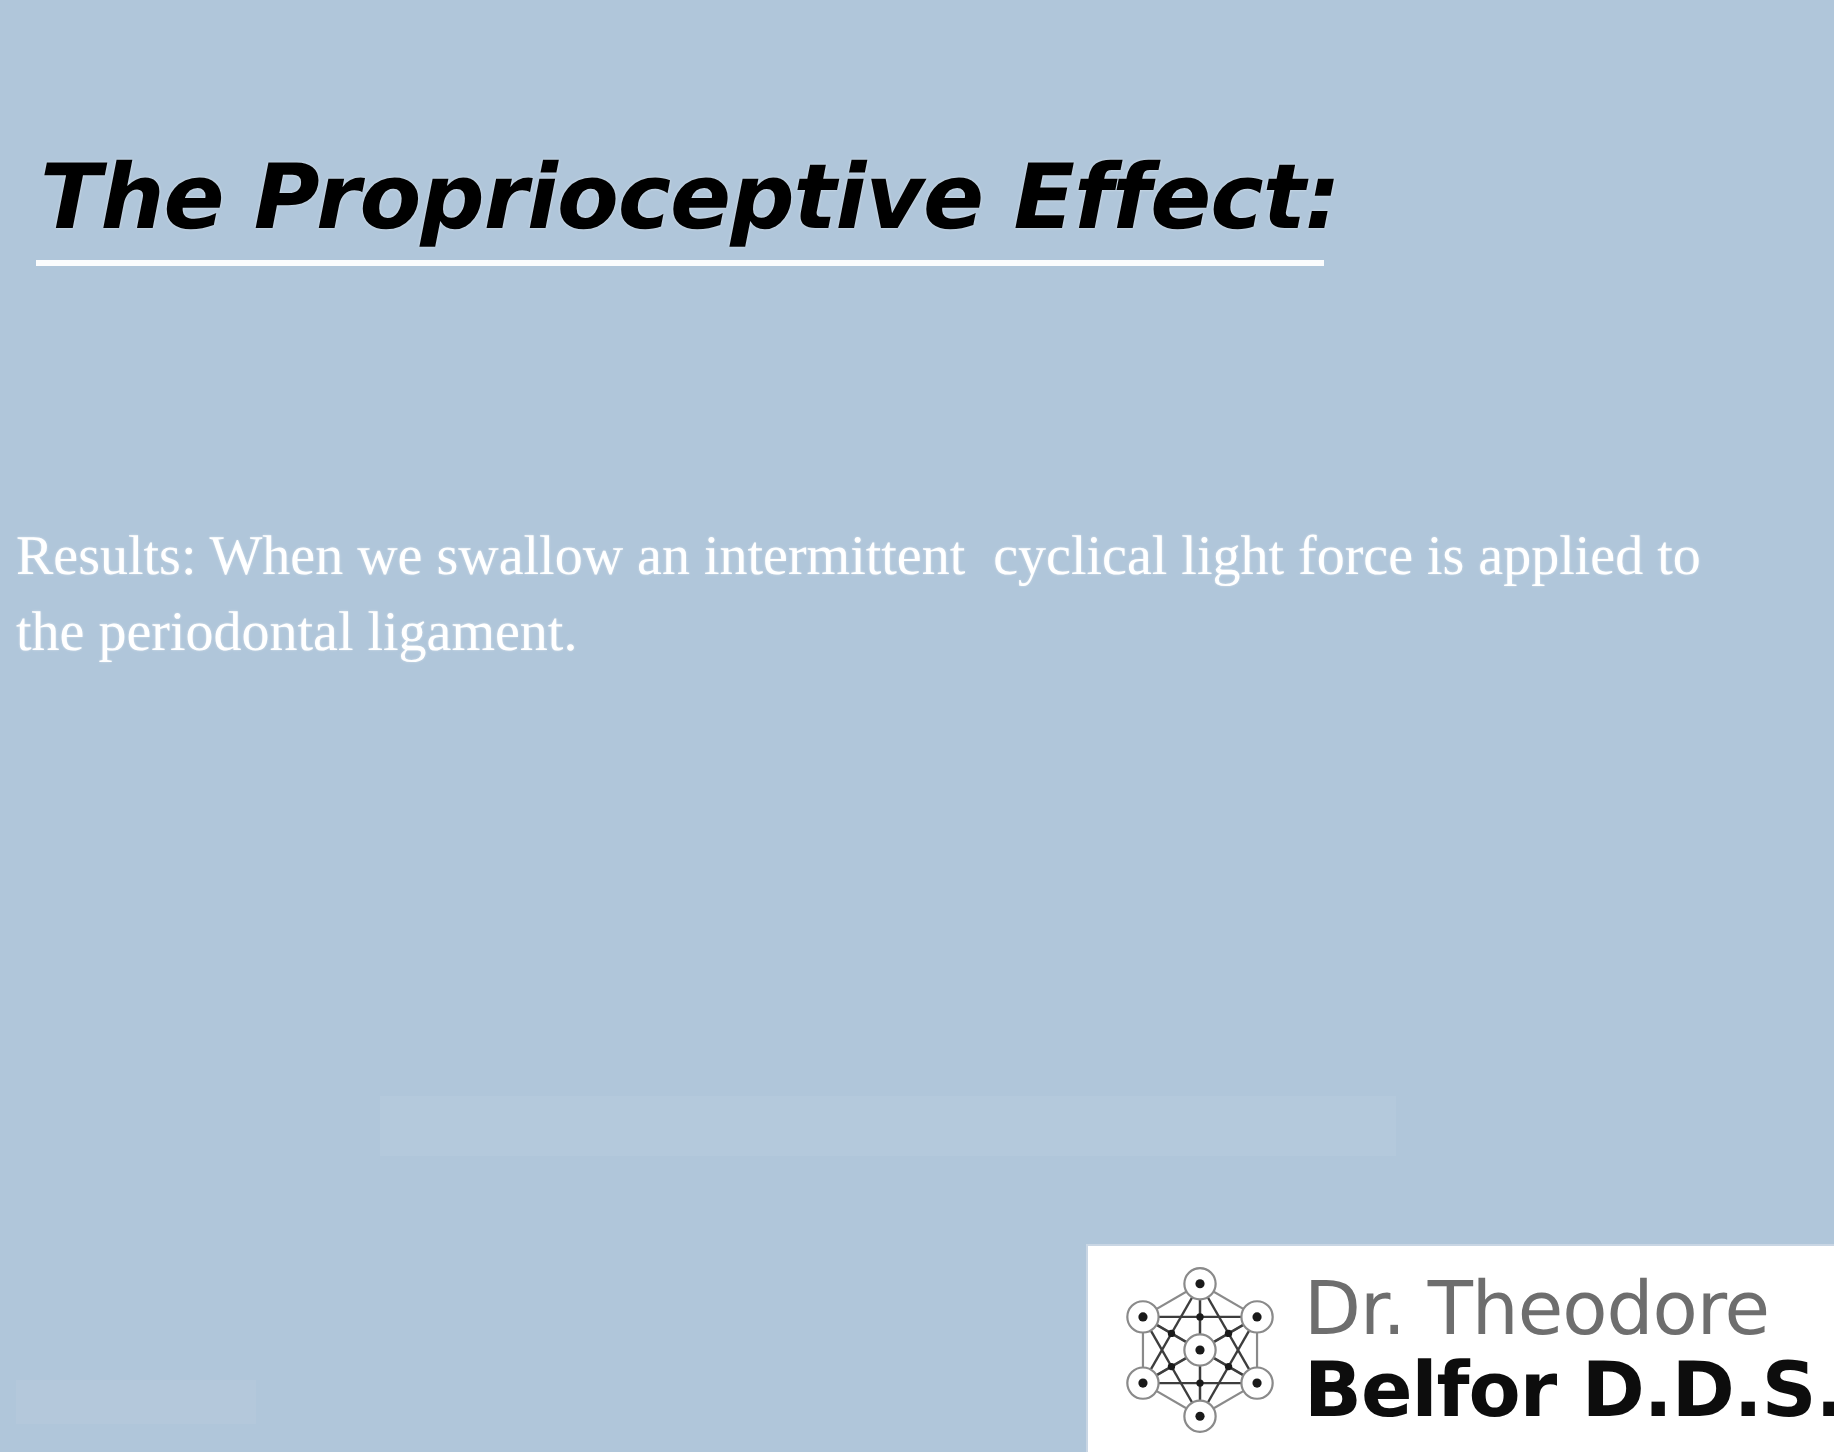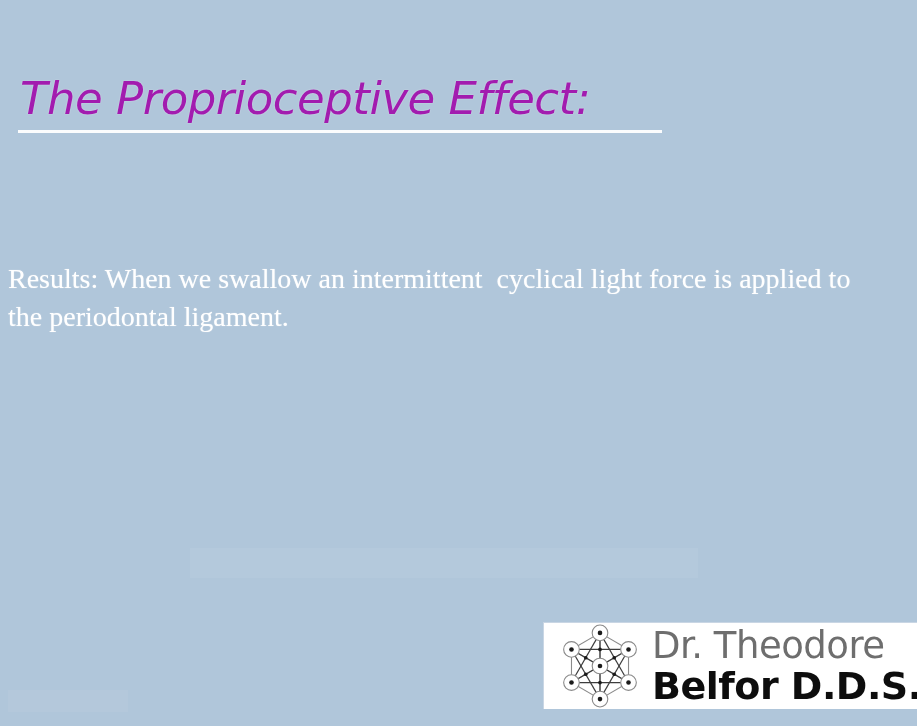--- a/index.html
+++ b/index.html
@@ -24,23 +24,23 @@
   }
 
   
   .slide-title {
     position: absolute;
     left: 20px;
     top: 70px;
     width: 660px;
     font-family: "DejaVu Sans", sans-serif;
     font-size: 45px;
-    font-weight: normal;
+    font-weight: bold;
     font-style: italic;
-    color: #a21caf;
+    color: #000000;
     letter-spacing: -0.5px;
     line-height: 58px;
     white-space: nowrap;
     text-shadow: 0 0 1.5px rgba(255,255,255,0.55);
   }
   .title-underline {
     position: absolute;
     left: 18px;
     top: 130px;
     width: 644px;
@@ -83,21 +83,21 @@
     background: rgba(255,255,255,0.05);
     pointer-events: none;
   }
 
   
   .logo-plate {
     position: absolute;
     left: 543px;
     top: 622px;
     width: 374px;
-    height: 87px;
+    height: 104px;
     background: #ffffff;
     border-top: 1px solid #c9d6e4;
     border-left: 1px solid #c9d6e4;
     box-sizing: border-box;
     display: flex;
     align-items: center;
     padding-left: 10px;
   }
   .logo-mark {
     width: 92px;

